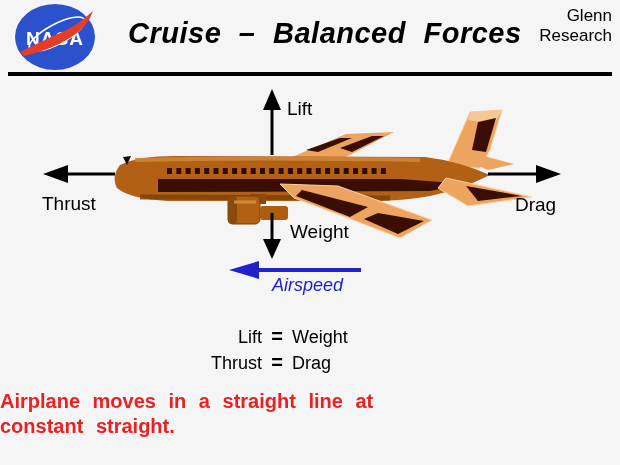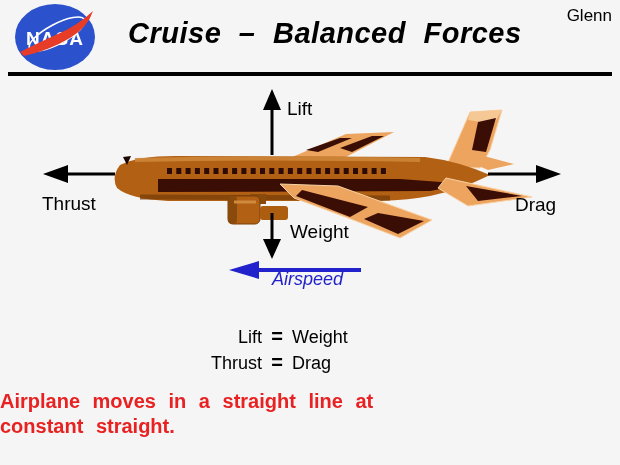--- a/index.html
+++ b/index.html
@@ -16,21 +16,21 @@
   }
   .grc{right:8px;top:6px;text-align:right;font-size:17px;line-height:20px;}
   .rule{left:8px;right:8px;top:72px;height:4px;background:#000;}
   .logo{left:14px;top:3px;width:82px;height:68px;}
   
   .flabel{font-size:19px;white-space:nowrap;}
   .lbl-lift{left:287px;top:98px;}
   .lbl-thrust{left:42px;top:193px;}
   .lbl-drag{left:515px;top:194px;}
   .lbl-weight{left:290px;top:221px;}
-  .lbl-airspeed{left:272px;top:269px;font-size:18px;font-style:italic;color:#2222cc;}
+  .lbl-airspeed{left:272px;top:275px;font-size:18px;font-style:italic;color:#2222cc;}
   
   .eq-row{left:188px;display:flex;align-items:baseline;font-size:18px;}
   .eq-row .lhs{width:74px;text-align:right;}
   .eq-row .op{width:30px;text-align:center;font-weight:bold;font-size:20px;}
   .eq-row .rhs{text-align:left;}
   .eq1{top:325px;}
   .eq2{top:351px;}
   
   .caption{
     left:0;top:389px;width:100%;text-align:left;color:#e82222;
@@ -47,20 +47,21 @@
     <ellipse cx="41" cy="34" rx="40" ry="33" fill="#2b52cc"></ellipse>
     <ellipse cx="43" cy="31" rx="31" ry="10" fill="none" stroke="#ffffff" stroke-width="1.6" transform="rotate(-28 43 31)"></ellipse>
     <text x="41" y="42" font-size="19" font-weight="bold" fill="#ffffff" text-anchor="middle" font-family="Liberation Sans, sans-serif" letter-spacing="1">NASA</text>
     <path d="M 6,49 Q 28,38 46,30 Q 64,22 79,8 Q 74,24 56,35 Q 36,47 10,53 Z" fill="#e73c28"></path>
   </svg>
 
   <div class="abs title">Cruise  –  Balanced  Forces</div>
 
   <div class="abs grc">
     <div>Glenn</div>
+    <div>Research</div>
   </div>
 
   <div class="abs rule"></div>
 
   <svg class="abs diagram-svg" width="620" height="465" viewBox="0 0 620 465">
 
     <g>
       <polygon points="290,158 346,134 394,132 344,158" fill="#eda45f"></polygon>
       <polygon points="306,150 340,138 352,138 318,152" fill="#3a0d05"></polygon>
       <polygon points="340,148 372,136 384,136 352,152" fill="#3a0d05"></polygon>

